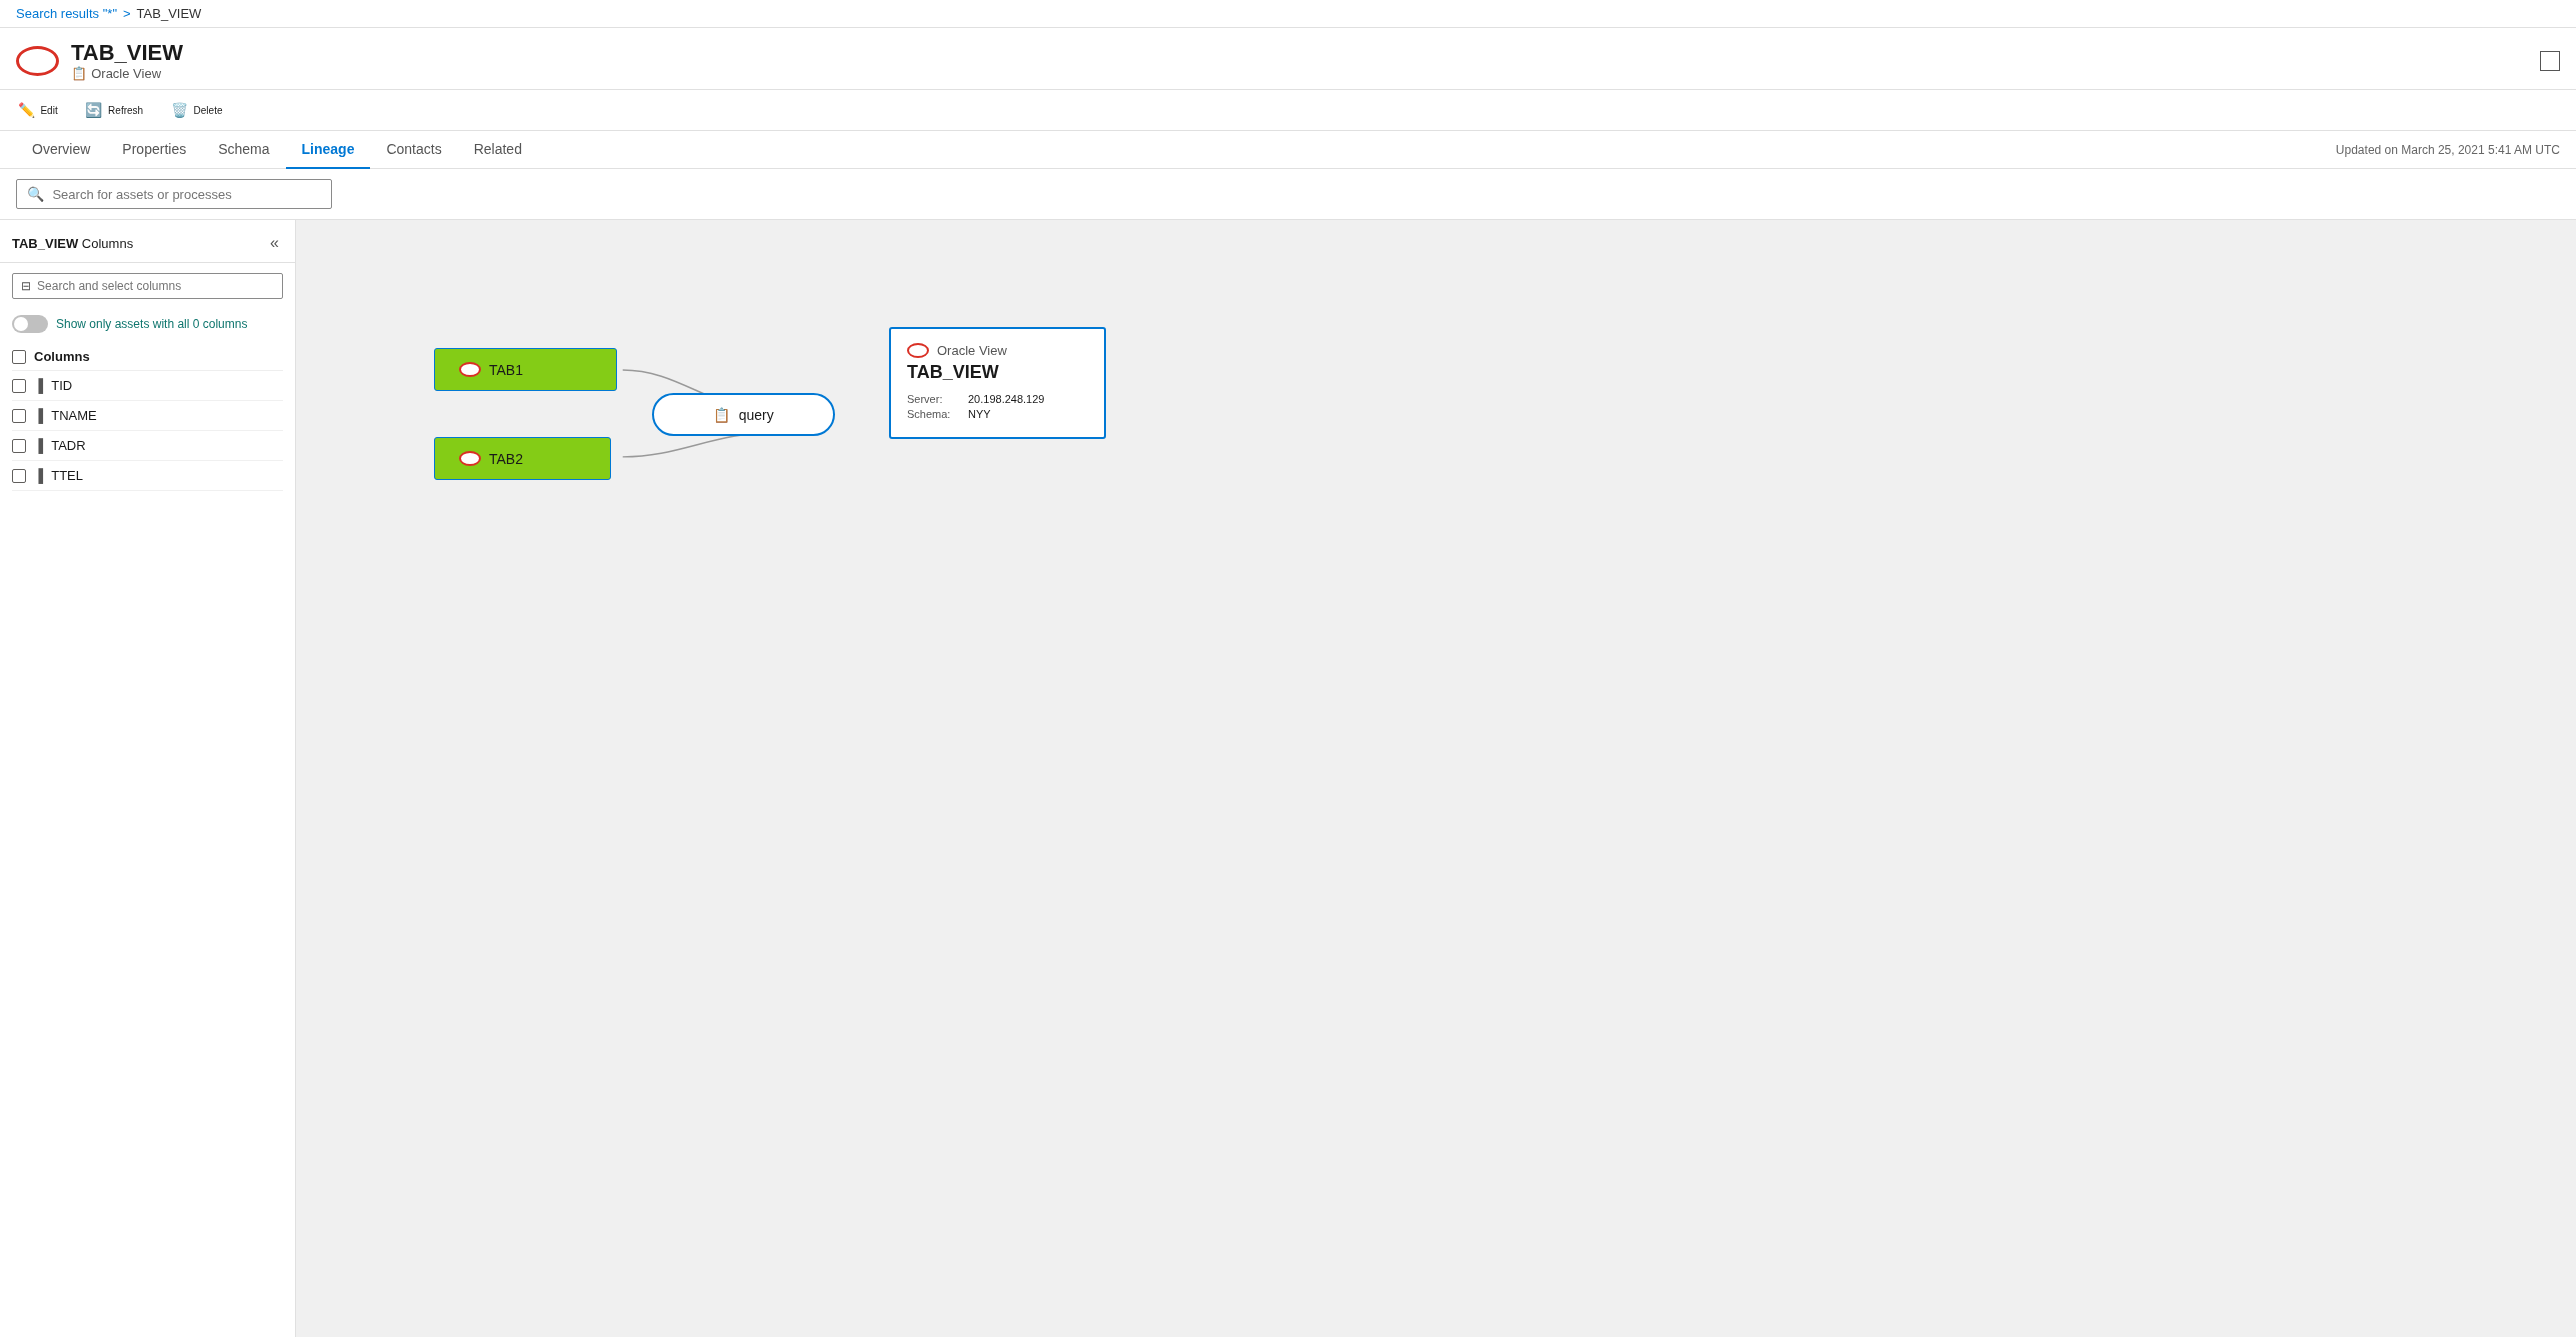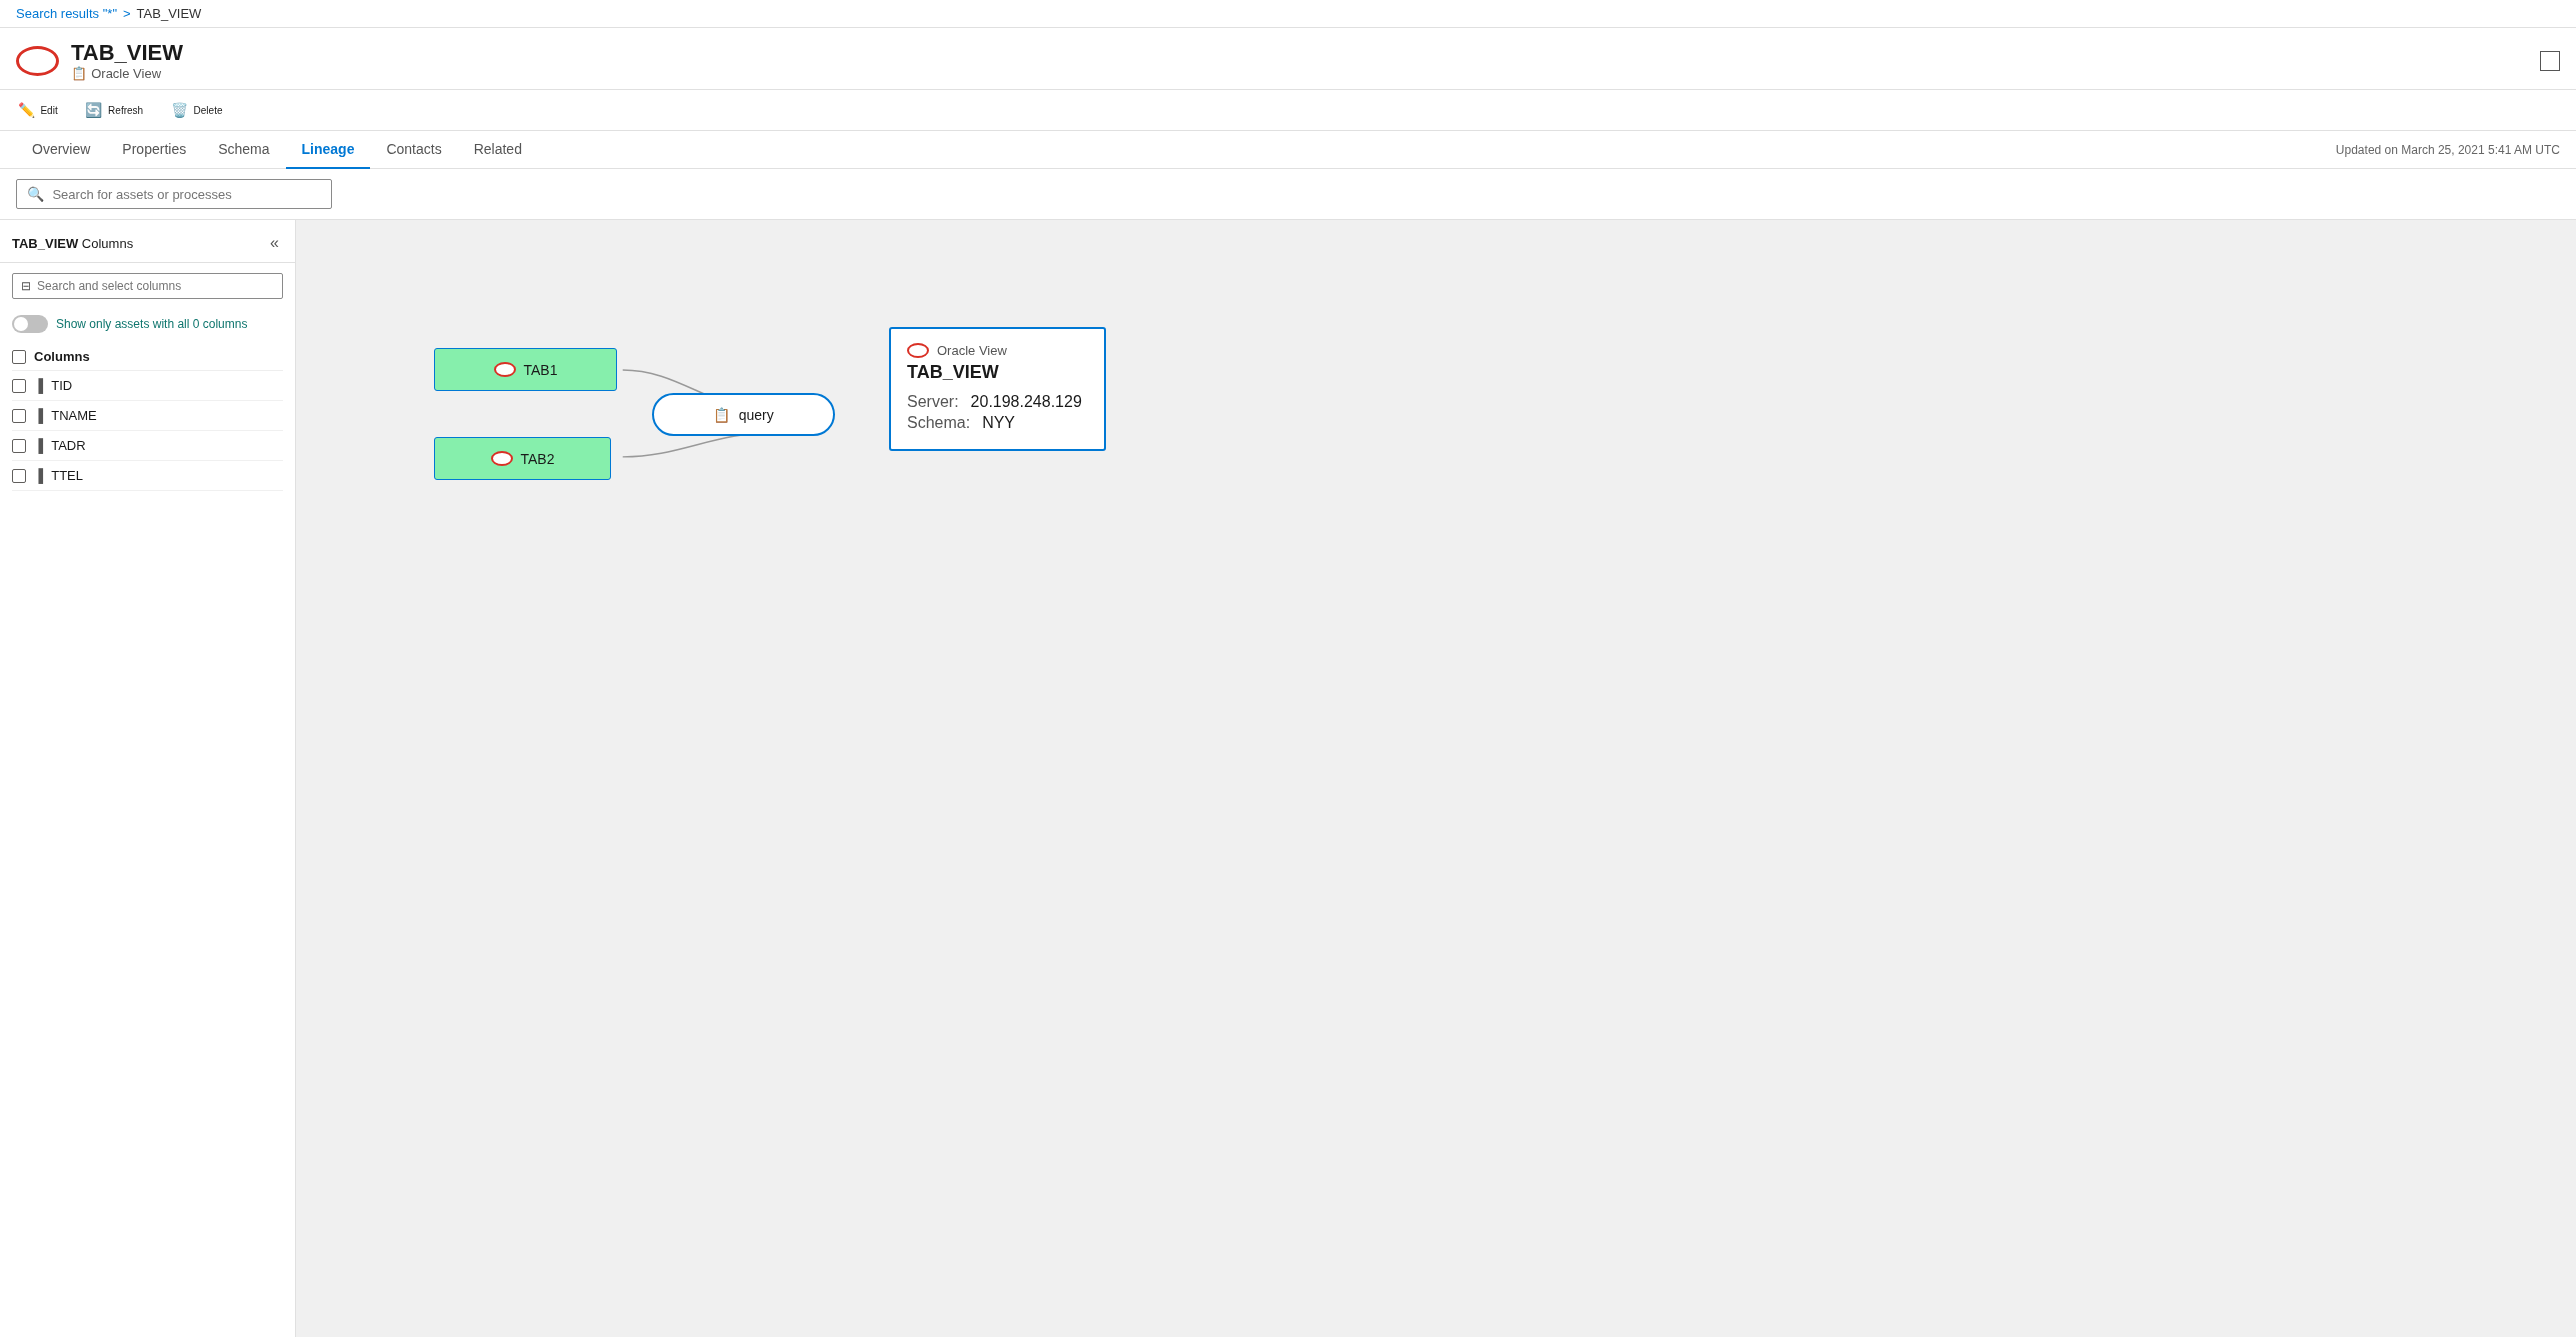--- a/index.html
+++ b/index.html
@@ -194,26 +194,25 @@
     .canvas-area {
       flex: 1;
       background: #f0f0f0;
       position: relative;
       overflow: hidden;
     }
 
     
     .lineage-node {
       position: absolute;
-      background: #86efac;
+      background: #84cc16;
       border: 1.5px solid #0078d4;
       border-radius: 3px;
       display: flex;
       align-items: center;
-      justify-content: center;
       font-size: 14px;
       font-weight: 500;
       padding: 0 24px;
       height: 43px;
       gap: 8px;
     }
     .node-oval {
       width: 22px; height: 15px;
       border: 2.5px solid #d93025;
       border-radius: 50%;
@@ -254,21 +253,21 @@
       border-radius: 50%;
       background: #fff;
       flex-shrink: 0;
     }
     .node-detail-title {
       font-size: 18px; font-weight: 700; color: #1a1a1a;
       margin-bottom: 10px;
     }
     .node-detail-row {
       display: flex; gap: 12px;
-      font-size: 16px; color: #555;
+      font-size: 11px; color: #555;
       margin-bottom: 3px;
     }
     .node-detail-label { min-width: 49px; color: #555; }
     .node-detail-value { color: #1a1a1a; }
 
     
     .connections-svg {
       position: absolute;
       top: 0; left: 0;
       width: 100%; height: 100%;

